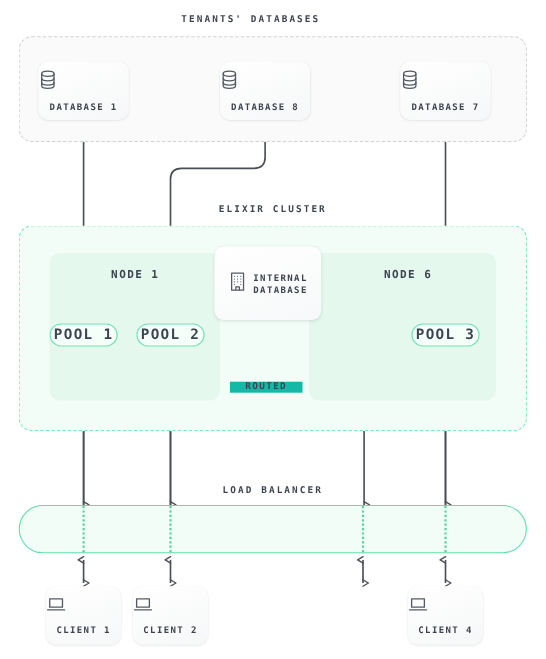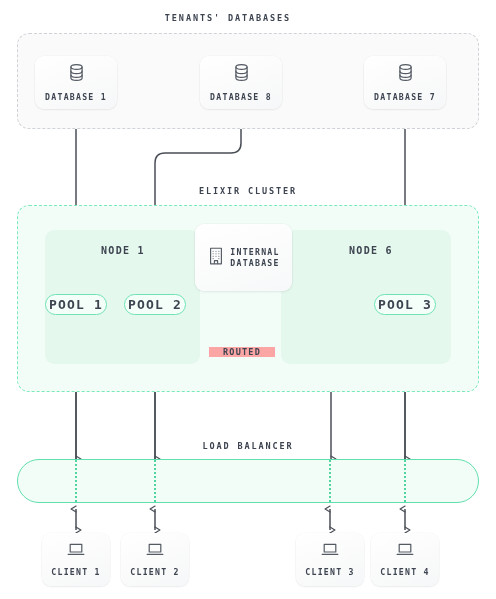--- a/index.html
+++ b/index.html
@@ -32,21 +32,20 @@
   }
 
   
   .card {
     position: absolute;
     background: linear-gradient(160deg,#ffffff 0%,#f6f7f8 100%);
     border-radius: 9px;
     box-shadow: 0 1px 2px rgba(25,30,40,.07), 0 0 0 .6px rgba(25,30,40,.035);
     display: flex;
     flex-direction: column;
-    align-items: center;
     justify-content: center;
     gap: 6px;
   }
   .card-label {
     font-size: 8.2px;
     letter-spacing: 1.25px;
     color: #3d4450;
     font-weight: bold;
     white-space: nowrap;
     text-align: center;
@@ -248,21 +247,21 @@
   <div class="pool" style="left:45px;top:294px;width:62px;">
     <span>POOL 1</span>
   </div>
   <div class="pool" style="left:124px;top:294px;width:62px;">
     <span>POOL 2</span>
   </div>
   <div class="pool" style="left:374px;top:294px;width:62px;">
     <span>POOL 3</span>
   </div>
 
-  <div class="caption" style="left:209px;top:347px;width:66px;letter-spacing:1.2px;background:#fca5a5;">ROUTED</div>
+  <div class="caption" style="left:209px;top:347px;width:66px;letter-spacing:1.2px;background:#14b8a6;">ROUTED</div>
 
   <div class="caption" style="left:0;top:441px;width:496px;">LOAD BALANCER</div>
 
   <div class="lb-box"></div>
   <div class="lb-dotted" style="left:75px;top:460px;height:42px;"></div>
   <div class="lb-dotted" style="left:154px;top:460px;height:42px;"></div>
   <div class="lb-dotted" style="left:329px;top:460px;height:42px;"></div>
   <div class="lb-dotted" style="left:404px;top:460px;height:42px;"></div>
 
   <div class="card" style="left:42px;top:533px;width:68px;height:53px;">
@@ -278,33 +277,24 @@
   <div class="card" style="left:121px;top:533px;width:68px;height:53px;">
     <span class="glyph">
       <svg width="18" height="15" viewBox="0 0 18 15" fill="none" stroke="#545a63" stroke-width="1.2" stroke-linejoin="round" stroke-linecap="round">
         <path d="M3.2,2.4 h11.6 v7.6 h-11.6 z"></path>
         <path d="M1.2,12.4 h15.6"></path>
       </svg>
     </span>
     <span class="card-label">CLIENT 2</span>
   </div>
 
-  <div class="card" style="left:296px;top:533px;width:68px;height:53px;">
+
+  <div class="card" style="left:371px;top:533px;width:68px;height:53px;">
     <span class="glyph">
       <svg width="18" height="15" viewBox="0 0 18 15" fill="none" stroke="#545a63" stroke-width="1.2" stroke-linejoin="round" stroke-linecap="round">
         <path d="M3.2,2.4 h11.6 v7.6 h-11.6 z"></path>
         <path d="M1.2,12.4 h15.6"></path>
       </svg>
     </span>
-    <span class="card-label">CLIENT 3</span>
-  </div>
-
-  <div class="card" style="left:371px;top:533px;width:68px;height:53px;">
-    <span class="glyph">
-      <svg width="18" height="15" viewBox="0 0 18 15" fill="none" stroke="#545a63" stroke-width="1.2" stroke-linejoin="round" stroke-linecap="round">
-        <path d="M3.2,2.4 h11.6 v7.6 h-11.6 z"></path>
-        <path d="M1.2,12.4 h15.6"></path>
-      </svg>
-    </span>
     <span class="card-label">CLIENT 4</span>
   </div>
 
 </div>
 
 </body></html>

